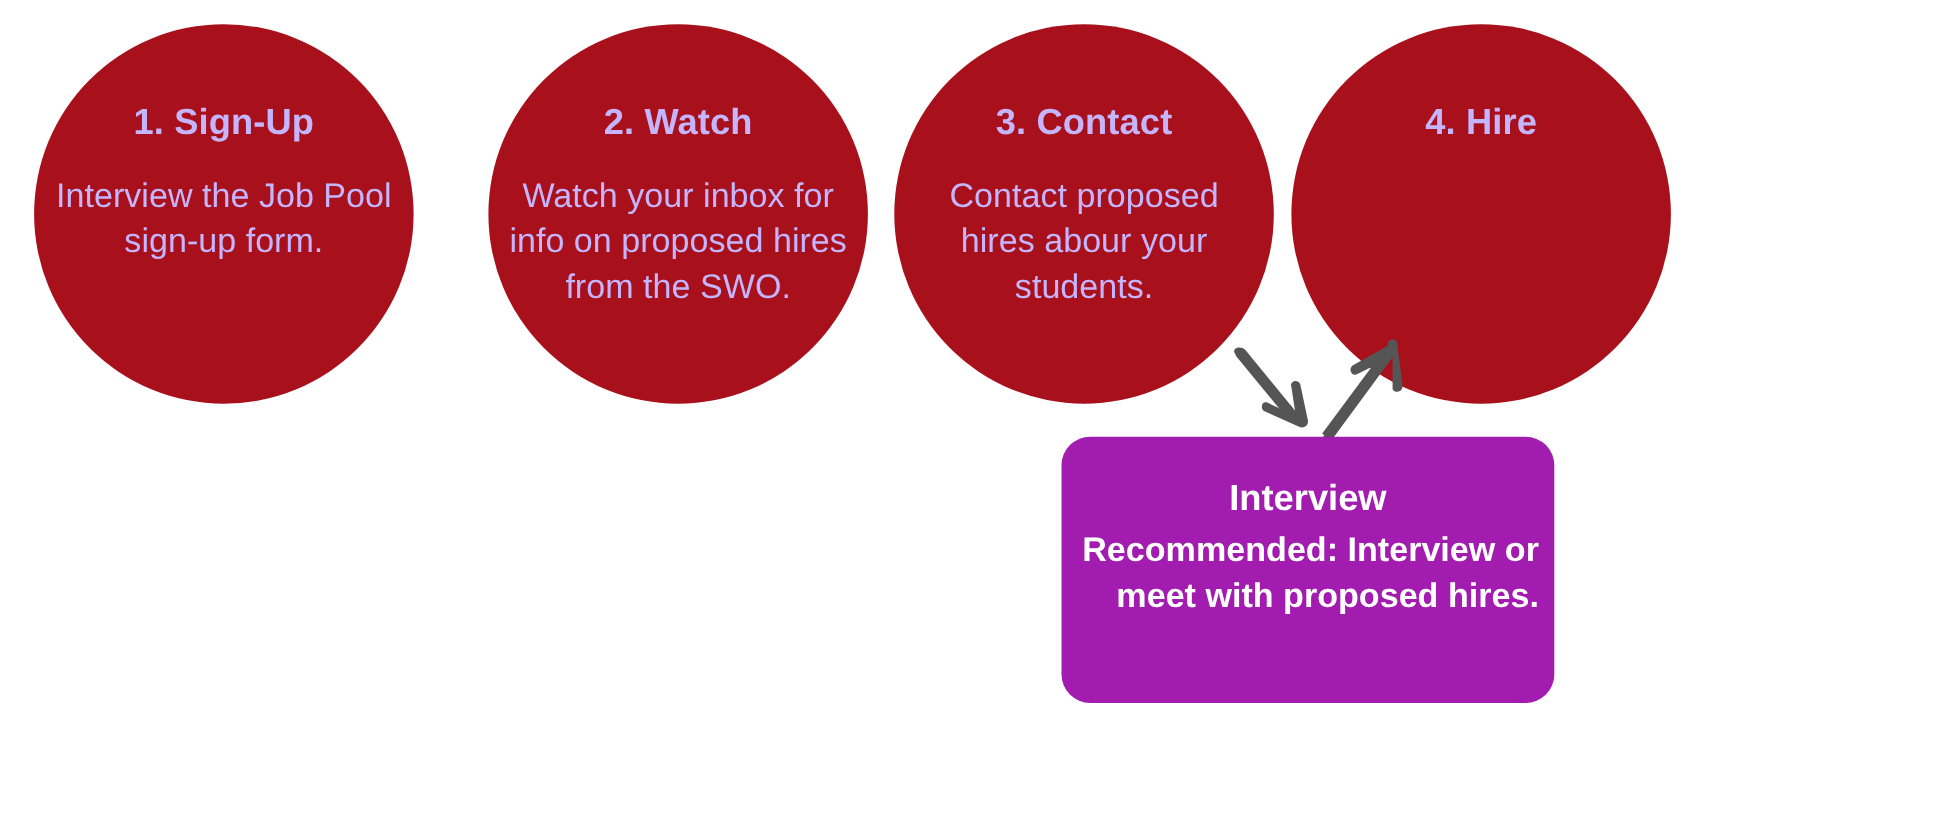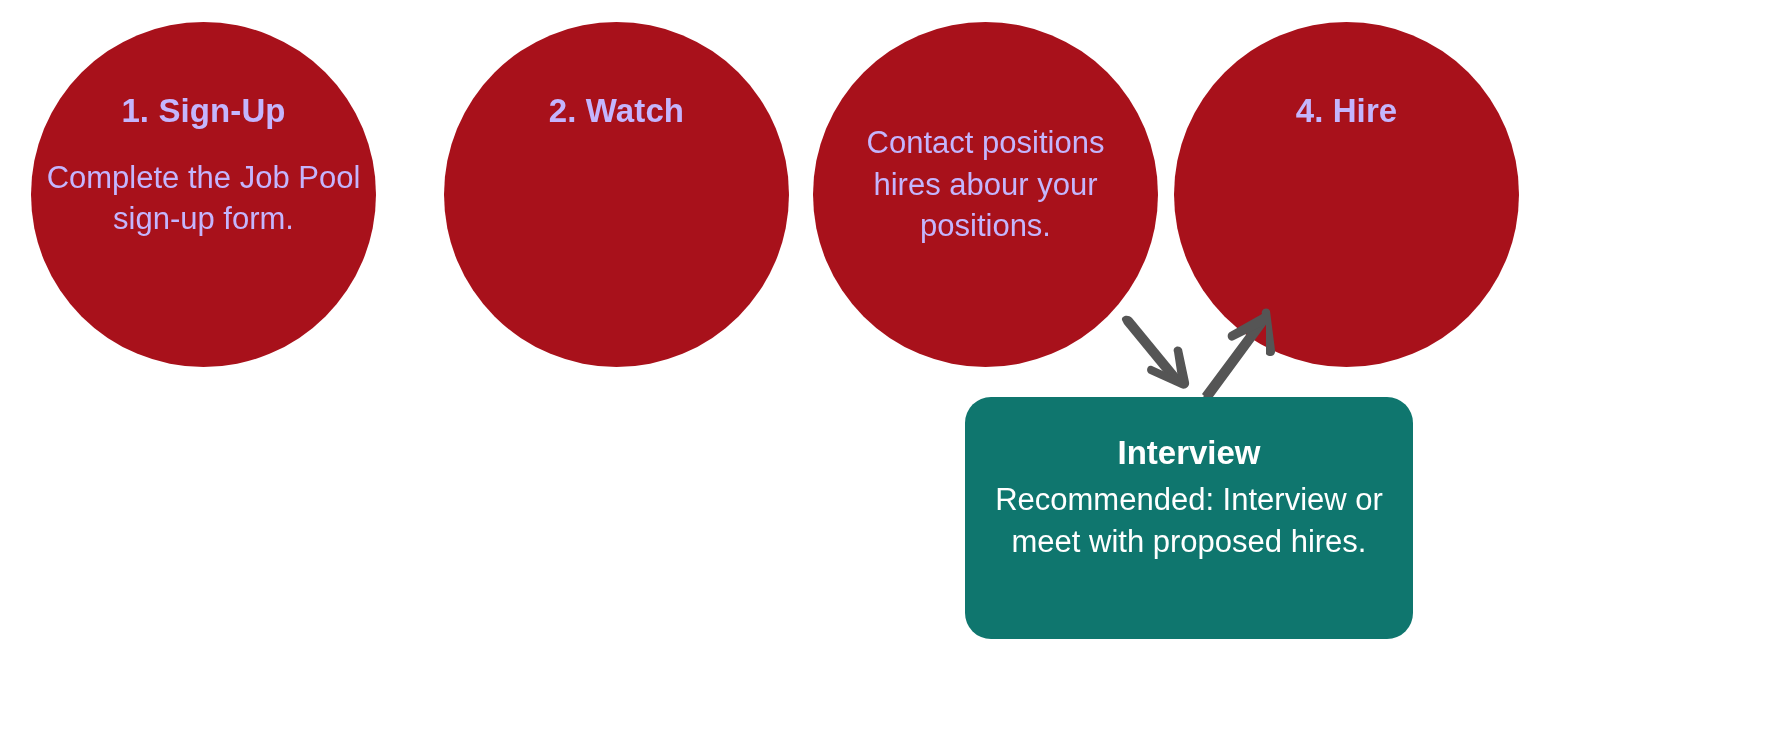--- a/index.html
+++ b/index.html
@@ -57,65 +57,68 @@
   #circle-3 .step-body { width: 280px; margin-top: 28px; }
   #circle-4 .step-body { width: 310px; margin-top: 28px; }
 
   
   #interview-card {
     position: absolute;
     left: 965px;
     top: 397px;
     width: 448px;
     height: 242px;
-    background: #0f766e;
+    background: #a21caf;
     border-radius: 26px;
     color: #ffffff;
     box-sizing: border-box;
     padding-top: 38px;
     text-align: center;
   }
   #interview-card .card-title {
     font-size: 33px;
     font-weight: bold;
     line-height: 1.1;
     margin: 0;
   }
   #interview-card .card-body {
     font-size: 31px;
-    font-weight: normal;
+    font-weight: bold;
     line-height: 1.36;
     margin: 8px auto 0 auto;
     width: 420px;
+    text-align: right;
   }
 
   
   .arrow-svg {
     position: absolute;
     pointer-events: none;
   }
   #arrow-contact-to-interview { left: 1112px; top: 312px; width: 100px; height: 90px; }
   #arrow-interview-to-hire    { left: 1196px; top: 306px; width: 100px; height: 96px; }
 </style>
 </head>
 <body>
 
 <div id="stage">
 
   <div class="step-circle" id="circle-1">
     <p class="step-title">1. Sign-Up</p>
-    <p class="step-body">Complete the Job Pool sign-up form.</p>
+    <p class="step-body">Interview the Job Pool sign-up form.</p>
   </div>
 
   <div class="step-circle" id="circle-2">
     <p class="step-title">2. Watch</p>
+    <p class="step-body">Watch your inbox for info on proposed hires from the SWO.</p>
   </div>
 
   <div class="step-circle" id="circle-3">
-    <p class="step-body">Contact positions hires abour your positions.</p>
+    <p class="step-title">3. Contact</p>
+    <p class="step-body">Contact proposed hires abour your students.</p>
   </div>
 
   <div class="step-circle" id="circle-4">
     <p class="step-title">4. Hire</p>
   </div>
 
   <svg class="arrow-svg" id="arrow-contact-to-interview" viewBox="0 0 100 90">
     <g fill="#555555">
       <path d="M10 8 C 9 4, 16 2, 20 6 L 66 62 C 69 66, 62 72, 58 68 L 12 12 Z"></path>
       <path d="M62 40 C 60 35, 67 32, 70 37 L 77 70 C 78 75, 73 78, 69 76 L 38 62 C 33 60, 35 52, 40 54 L 66 66 Z"></path>

